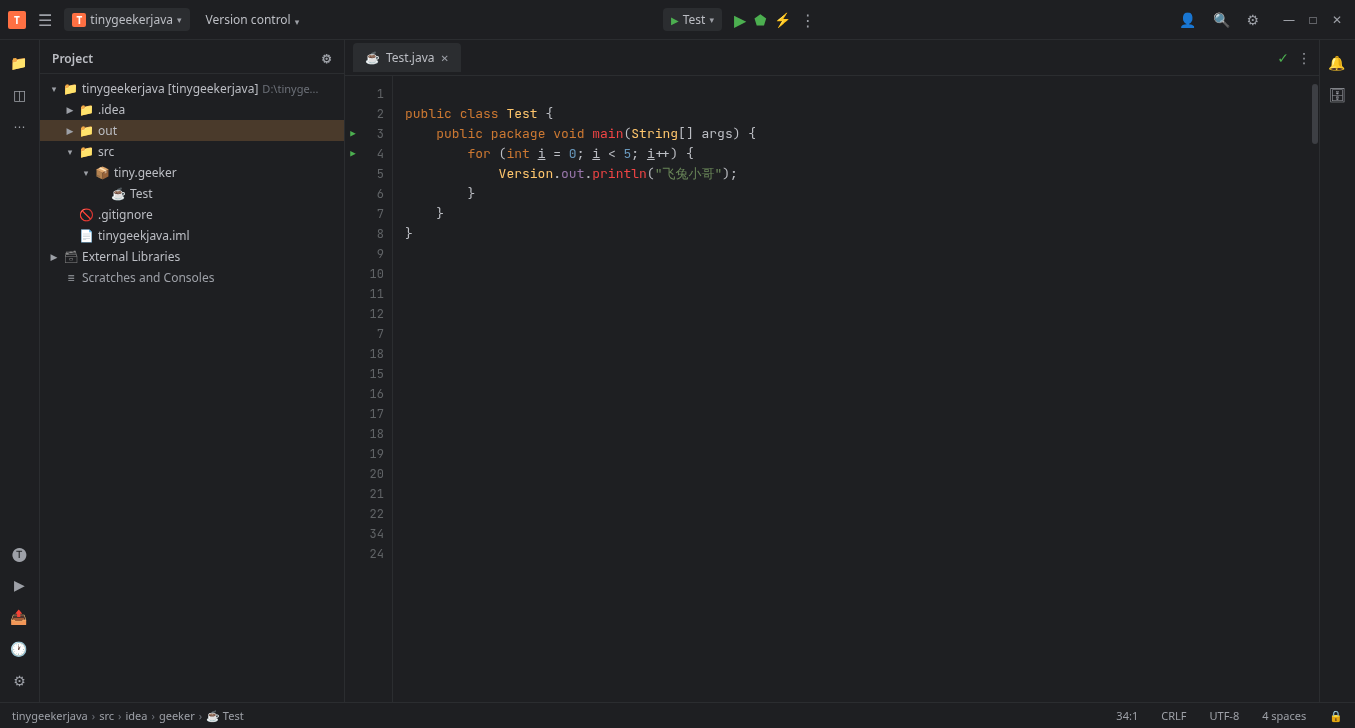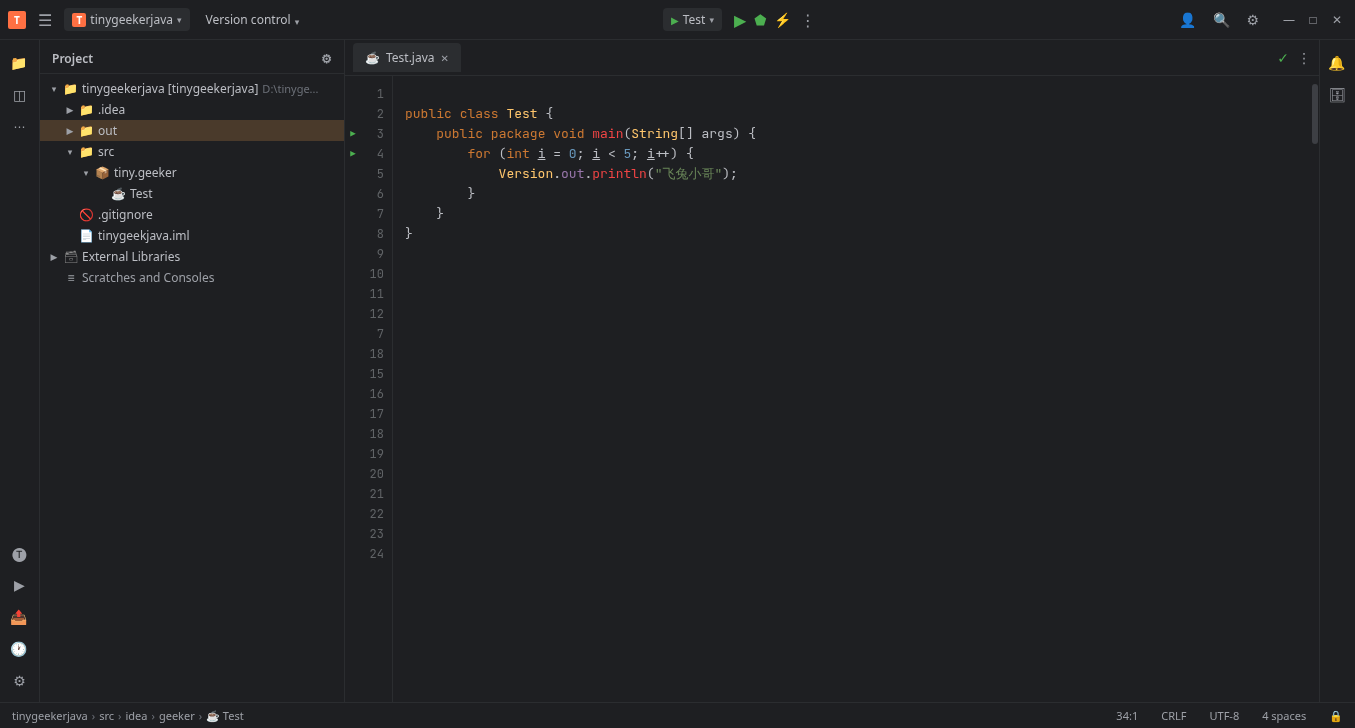--- a/index.html
+++ b/index.html
@@ -625,21 +625,21 @@
         <div class="line-number">
             <span>20</span>
           </div>
         <div class="line-number">
             <span>21</span>
           </div>
         <div class="line-number">
             <span>22</span>
           </div>
         <div class="line-number">
-            <span>23</span>
+            <span>34</span>
           </div>
         <div class="line-number">
             <span>24</span>
           </div>
       </div>
 
       <div class="code-content">
         <div class="code-line"></div>
         <div class="code-line">
           <span class="kw">public</span><span class="plain"> </span><span class="kw">class</span><span class="plain"> </span><span class="cls">Test</span><span class="plain"> {</span>

